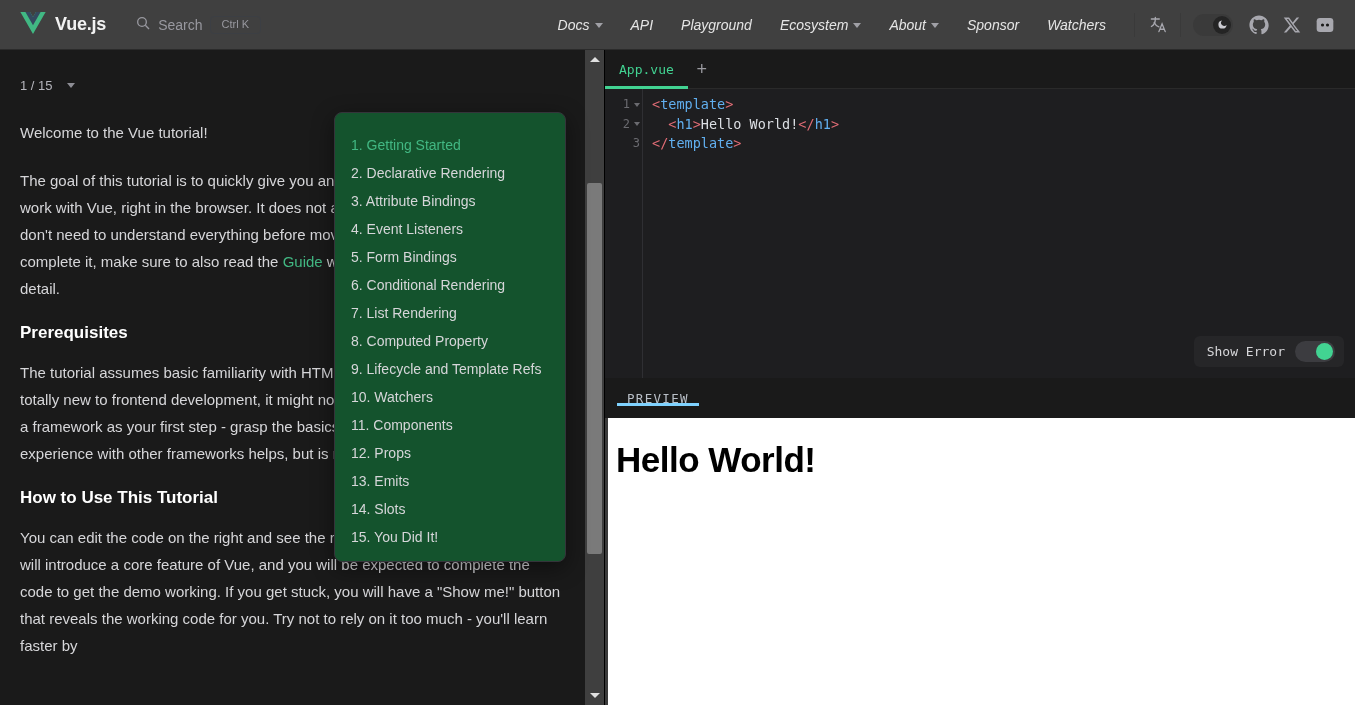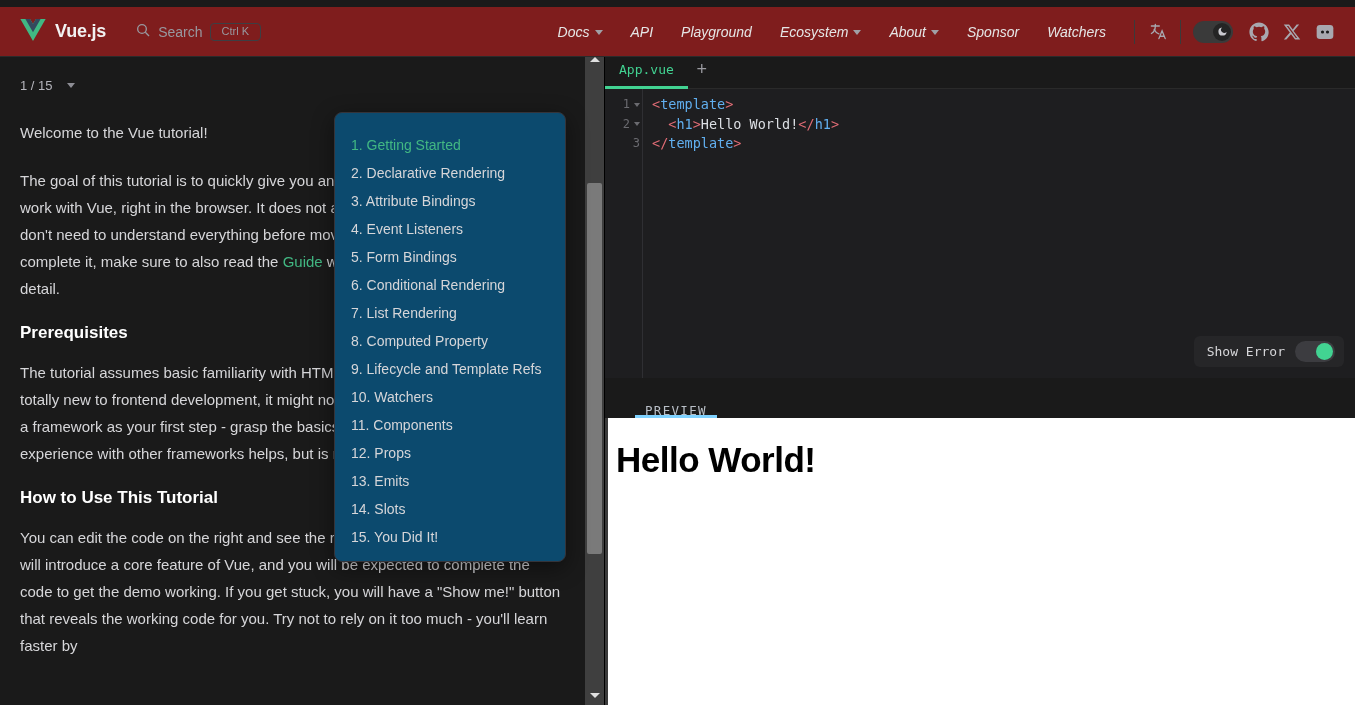--- a/index.html
+++ b/index.html
@@ -6,23 +6,23 @@
   html, body {
     width: 1355px; height: 705px;
     overflow: hidden;
     background: #1a1a1a;
     font-family: "Liberation Sans", sans-serif;
     -webkit-font-smoothing: antialiased;
   }
 
   
   .navbar {
-    position: absolute; top: 7px; left: 0;
+    position: absolute; top: 0; left: 0;
     width: 1355px; height: 50px;
-    background: #7f1d1d;
+    background: #404040;
     border-bottom: 1px solid #2b2b2b;
     display: flex; align-items: center;
     padding: 0 20px;
     z-index: 40;
   }
   .nav-left { display: flex; align-items: center; }
   .brand { display: flex; align-items: center; gap: 9px; cursor: pointer; }
   .brand-name {
     color: #f2f2f2; font-size: 18px; font-weight: bold;
     letter-spacing: -0.2px;
@@ -145,21 +145,21 @@
   .pane-divider {
     position: absolute; top: 50px; left: 604px;
     width: 1px; height: 655px; background: #000;
     z-index: 36;
   }
 
   
   .dropdown {
     position: absolute; top: 112px; left: 334px;
     width: 232px; height: 450px;
-    background: #0c4a6e;
+    background: #14532d;
     border: 1px solid #34343a;
     border-radius: 8px;
     padding: 18px 0 14px;
     z-index: 60;
     box-shadow: 0 6px 22px rgba(0,0,0,0.45);
   }
   .dd-item {
     color: #d6d6d9; font-size: 14px;
     padding: 6px 0 6px 16px;
     cursor: pointer; white-space: nowrap;
@@ -245,22 +245,22 @@
   }
 
   
   .preview-pane {
     position: absolute; top: 378px; left: 605px;
     width: 750px; height: 327px;
     background: #fff;
   }
   .preview-tabbar {
     height: 40px; background: #1a1a1a;
-    display: flex; align-items: flex-end;
-    padding-left: 30px;
+    display: flex; align-items: center;
+    padding-left: 12px;
     text-decoration: underline;
   }
   .preview-tab {
     display: flex; align-items: center;
     padding: 0 10px; position: relative; cursor: pointer;
     color: #b9bfc7; font-size: 12.5px; letter-spacing: 1.3px;
     font-family: "DejaVu Sans Mono", monospace;
   }
   .preview-tab::after {
     content: ""; position: absolute;

